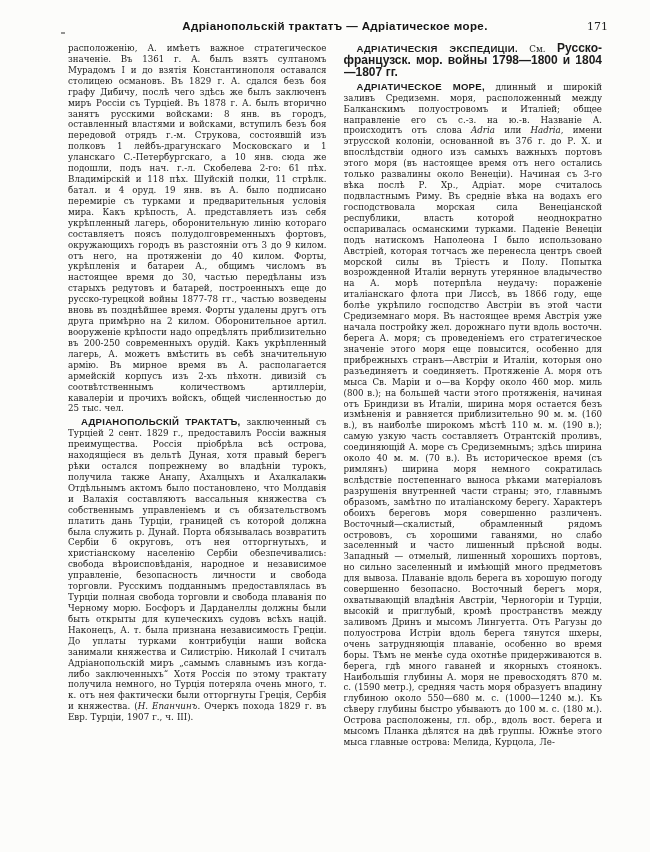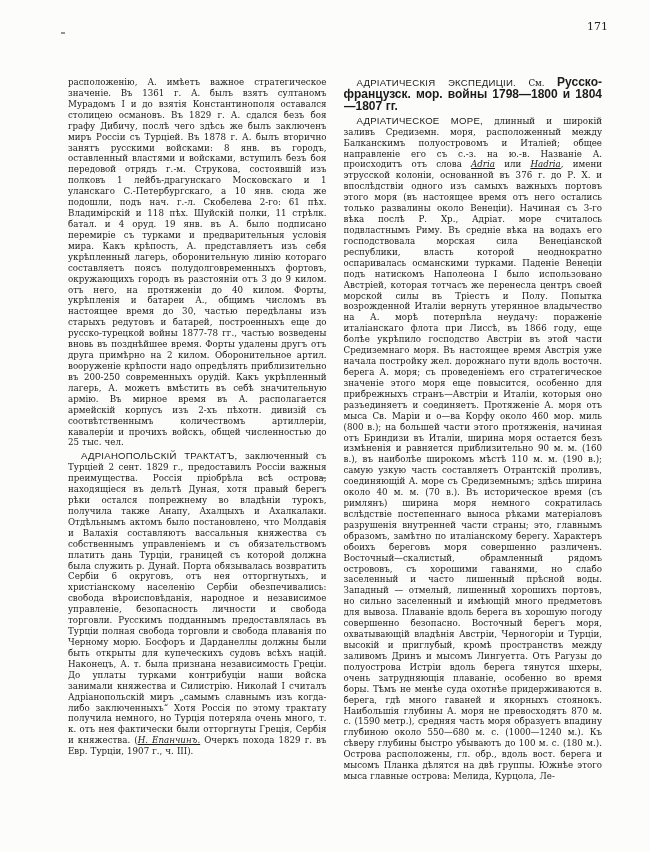--- a/index.html
+++ b/index.html
@@ -31,59 +31,59 @@
     top: 20px; right: 42px;
     font-size: 11px;
     color: #222;
   }
   .columns {
     position: absolute;
     top: 43px; left: 68px;
     width: 534px;
     display: flex;
     gap: 17px;
-    margin-top: 34px;
   }
   .col {
     width: 262px;
     height: 752px;
     overflow: hidden;
     text-align: justify;
     font-size: 8.7px;
     line-height: 10.92px;
     word-spacing: 0.3px;
   }
   .para { margin: 0; text-align: justify; text-indent: 0; }
   .para.indent { text-indent: 13px; }
   .para.article { margin-top: 3px; }
   .headword {
     font-family: "Liberation Sans", "DejaVu Sans", sans-serif;
-    font-weight: 400;
+    font-weight: 700;
     font-size: 9.6px;
     letter-spacing: 0.25px;
   }
   .bold-ref {
     font-family: "Liberation Sans", "DejaVu Sans", sans-serif;
     font-weight: 700;
     font-size: 12px;
   }
-  .it { font-style: italic; text-decoration: underline; }
+  .it { font-style: italic; }
   .scan-artifact {
     position: absolute;
     background: #5a5a5a;
     opacity: 0.65;
   }
   .artifact-1 { left: 61px; top: 32px; width: 4px; height: 1.5px; }
   .artifact-2 { left: 320px; top: 477px; width: 6px; height: 1.5px; }
 </style>
 </head>
 <body>
 
 <div class="page">
 
+  <div class="running-header">Адріанопольскій трактатъ — Адріатическое море.</div>
   <div class="page-number">171</div>
 
   <div class="columns">
 
     <div class="col">
       <p class="para">расположенію, А. имѣетъ важное стратегическое значеніе. Въ 1361 г. А. былъ взятъ султаномъ Мурадомъ I и до взятія Константинополя оставался столицею османовъ. Въ 1829 г. А. сдался безъ боя графу Дибичу, послѣ чего здѣсь же былъ заключенъ миръ Россіи съ Турціей. Въ 1878 г. А. былъ вторично занятъ русскими войсками: 8 янв. въ городъ, оставленный властями и войсками, вступилъ безъ боя передовой отрядъ г.-м. Струкова, состоявшій изъ полковъ 1 лейбъ-драгунскаго Московскаго и 1 уланскаго С.-Петербургскаго, а 10 янв. сюда же подошли, подъ нач. г.-л. Скобелева 2-го: 61 пѣх. Владимірскій и 118 пѣх. Шуйскій полки, 11 стрѣлк. батал. и 4 оруд. 19 янв. въ А. было подписано перемиріе съ турками и предварительныя условія мира. Какъ крѣпость, А. представляетъ изъ себя укрѣпленный лагерь, оборонительную линію котораго составляетъ поясъ полудолговременныхъ фортовъ, окружающихъ городъ въ разстояніи отъ 3 до 9 килом. отъ него, на протяженіи до 40 килом. Форты, укрѣпленія и батареи А., общимъ числомъ въ настоящее время до 30, частью передѣланы изъ старыхъ редутовъ и батарей, построенныхъ еще до русско-турецкой войны 1877-78 гг., частью возведены вновь въ позднѣйшее время. Форты удалены другъ отъ друга примѣрно на 2 килом. Оборонительное артил. вооруженіе крѣпости надо опредѣлять приблизительно въ 200-250 современныхъ орудій. Какъ укрѣпленный лагерь, А. можетъ вмѣстить въ себѣ значительную армію. Въ мирное время въ А. располагается армейскій корпусъ изъ 2-хъ пѣхотн. дивизій съ соотвѣтственнымъ количествомъ артиллеріи, кавалеріи и прочихъ войскъ, общей численностью до 25 тыс. чел.</p>
       <p class="para indent article"><span class="headword">АДРІАНОПОЛЬСКІЙ ТРАКТАТЪ,</span><span> заключенный съ Турціей 2 сент. 1829 г., предоставилъ Россіи важныя преимущества. Россія пріобрѣла всѣ острова, находящіеся въ дельтѣ Дуная, хотя правый берегъ рѣки остался попрежнему во владѣніи турокъ, получила также Анапу, Ахалцыхъ и Ахалкалаки. Отдѣльнымъ актомъ было постановлено, что Молдавія и Валахія составляютъ вассальныя княжества съ собственнымъ управленіемъ и съ обязательствомъ платить дань Турціи, границей съ которой должна была служить р. Дунай. Порта обязывалась возвратить Сербіи 6 округовъ, отъ нея отторгнутыхъ, и христіанскому населенію Сербіи обезпечивались: свобода вѣроисповѣданія, народное и независимое управленіе, безопасность личности и свобода торговли. Русскимъ подданнымъ предоставлялась въ Турціи полная свобода торговли и свобода плаванія по Черному морю. Босфоръ и Дарданеллы должны были быть открыты для купеческихъ судовъ всѣхъ націй. Наконецъ, А. т. была признана независимость Греціи. До уплаты турками контрибуціи наши войска занимали княжества и Силистрію. Николай I считалъ Адріанопольскій миръ „самымъ славнымъ изъ когда-либо заключенныхъ“ Хотя Россія по этому трактату получила немного, но Турція потеряла очень много, т. к. отъ нея фактически были отторгнуты Греція, Сербія и княжества. (</span><span class="it">Н. Епанчинъ.</span><span> Очеркъ похода 1829 г. въ Евр. Турціи, 1907 г., ч. III).</span></p>
     </div>
 
     <div class="col">

